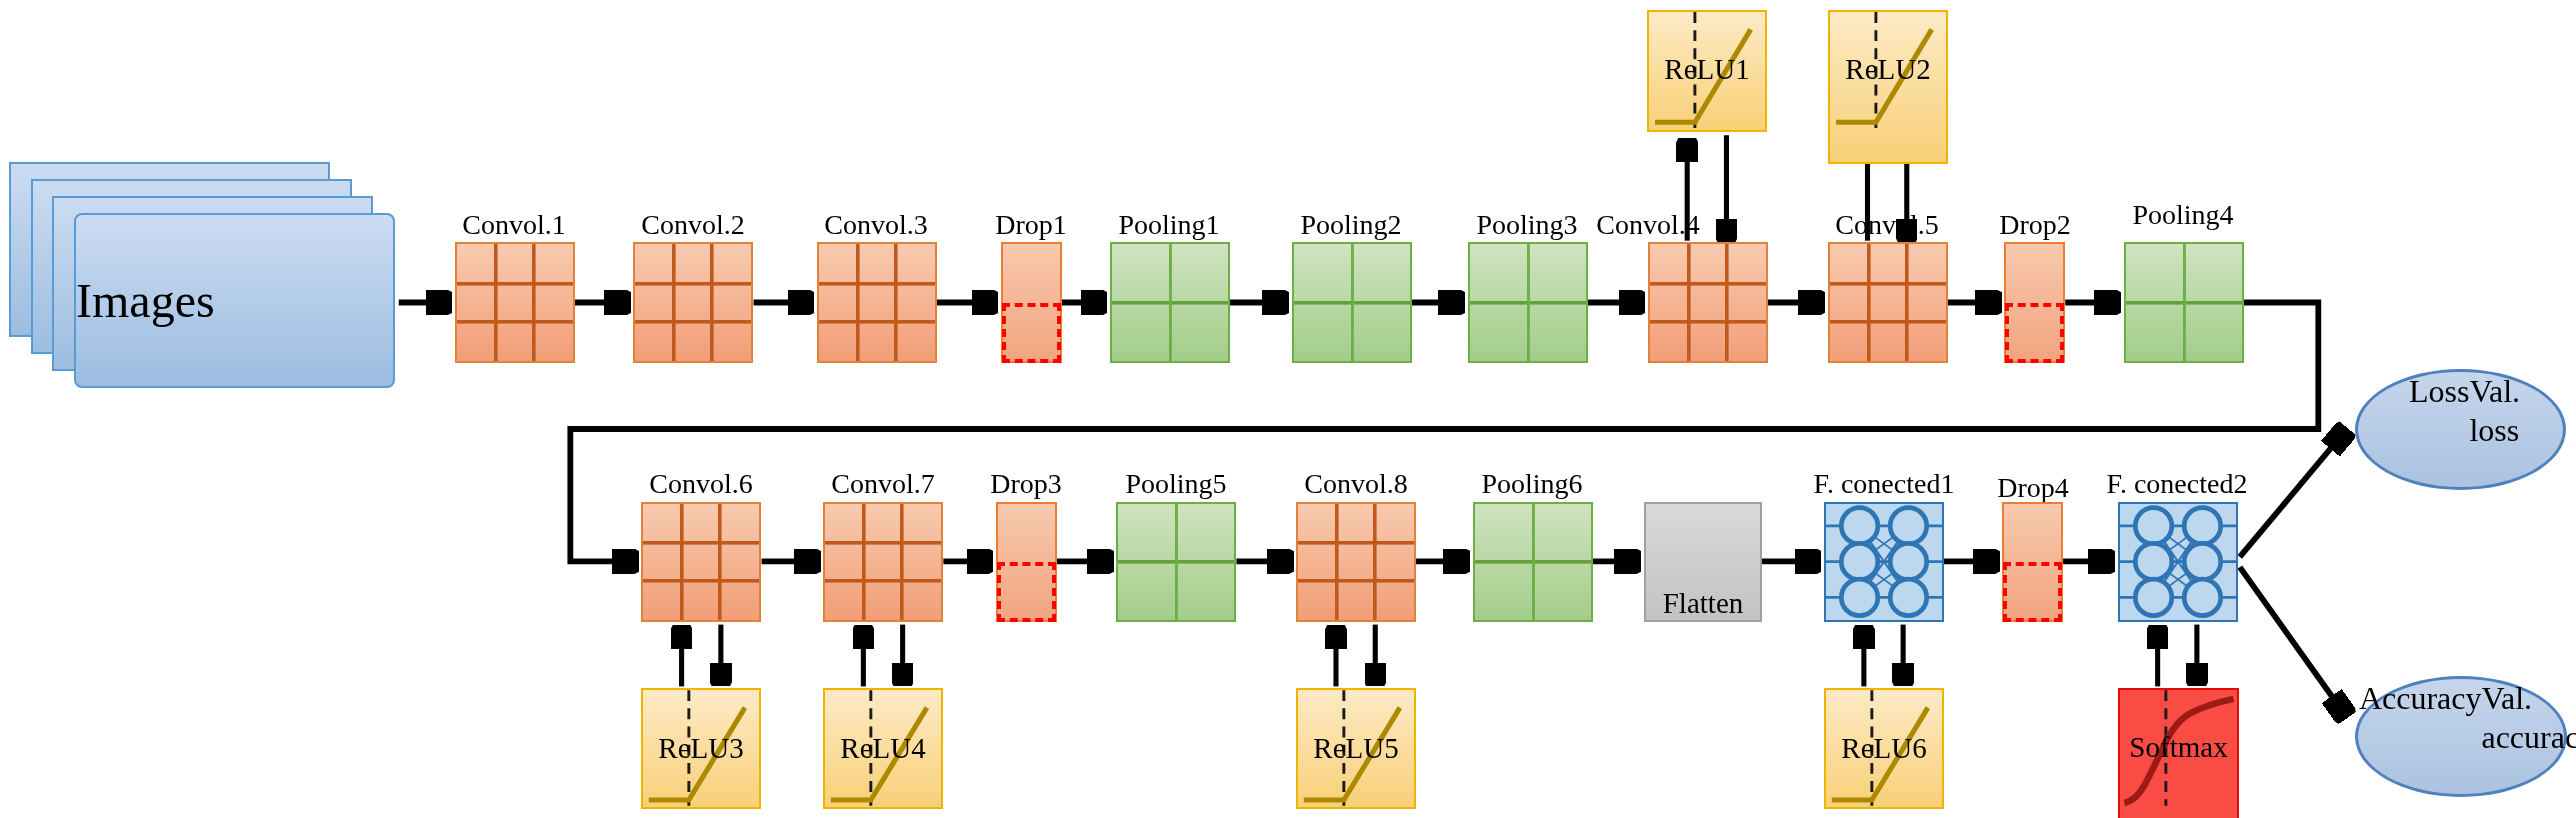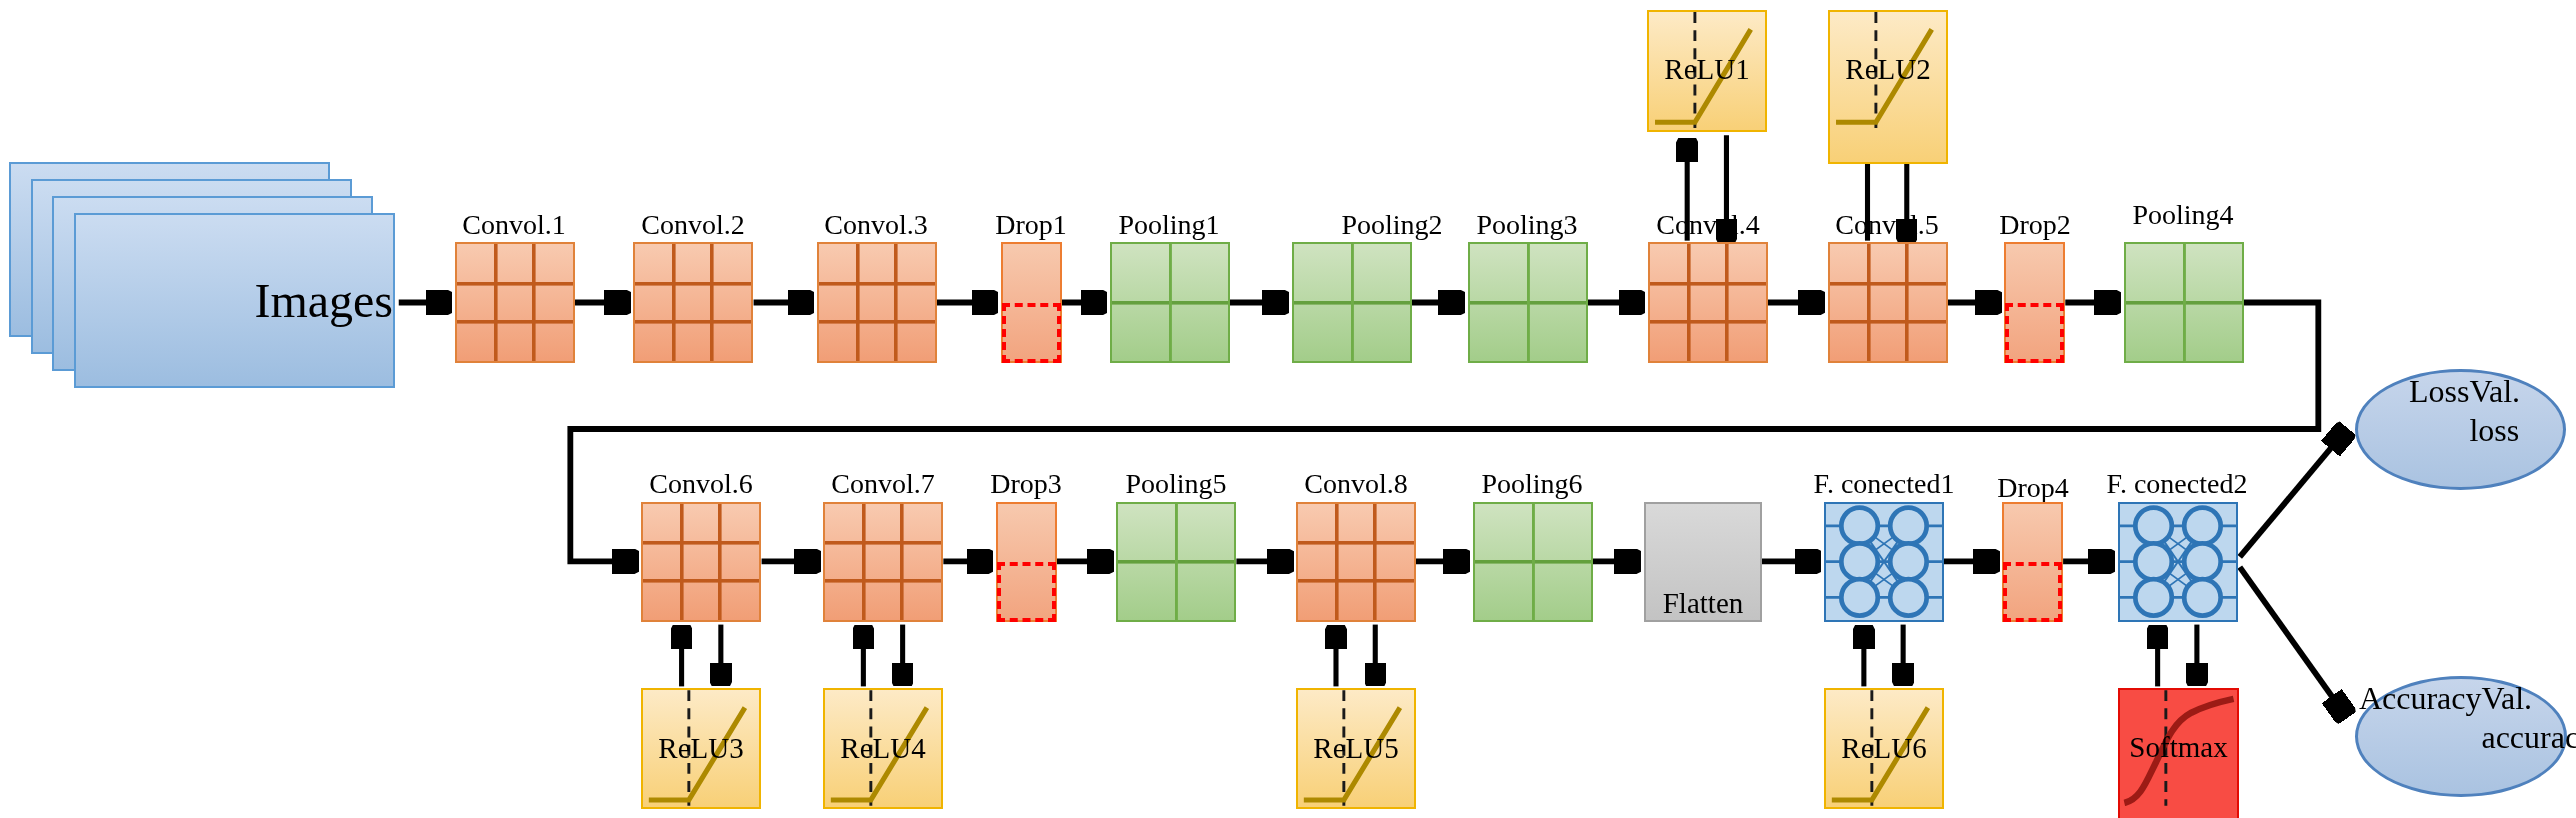--- a/index.html
+++ b/index.html
@@ -52,22 +52,22 @@
   .flatbox{
     border:2.2px solid #a0a0a0;background:linear-gradient(180deg,#d9d9d9,#c3c3c3);
     display:flex;align-items:flex-end;justify-content:center;font-size:29px;
   }
   
   .imgrect{
     position:absolute;box-sizing:border-box;width:321px;height:175px;
     border:2.2px solid #5b9bd5;background:linear-gradient(180deg,#cbdcf1,#9cbde0);z-index:2;
   }
   .imglabel{
-    display:flex;align-items:center;justify-content:flex-end;
-    font-size:48px;color:#000;
+    display:flex;align-items:center;justify-content:flex-start;
+    font-size:48px;color:#000;border-radius:8px;
   }
   
   .ellipse{
     border:3.6px solid #4f81bd;border-radius:50%;
     background:linear-gradient(180deg,#c6d5eb,#aac3e1);
     display:flex;flex-direction:row;justify-content:center;
     font-size:32px;line-height:1.22;color:#000;
   }
   
   .lbl{
@@ -134,23 +134,23 @@
 <div class="imgrect" style="left:52px;top:196px"></div>
 <div class="imgrect imglabel" style="left:74px;top:213px">
   <span>Images</span>
 </div>
 
 <div class="lbl" style="left:514px;top:209px">Convol.1</div>
 <div class="lbl" style="left:693px;top:209px">Convol.2</div>
 <div class="lbl" style="left:876px;top:209px">Convol.3</div>
 <div class="lbl" style="left:1031px;top:209px">Drop1</div>
 <div class="lbl" style="left:1169px;top:209px">Pooling1</div>
-<div class="lbl" style="left:1392px;top:209px">Pooling2</div>
+<div class="lbl" style="left:1351px;top:209px">Pooling2</div>
 <div class="lbl" style="left:1527px;top:209px">Pooling3</div>
-<div class="lbl" style="left:1708px;top:209px">Convol.4</div>
+<div class="lbl" style="left:1648px;top:209px">Convol.4</div>
 <div class="lbl" style="left:1887px;top:209px">Convol.5</div>
 <div class="lbl" style="left:2035px;top:209px">Drop2</div>
 <div class="lbl" style="left:2183px;top:199px">Pooling4</div>
 
 <div class="node grid3" style="left:455px;top:242px;width:120px;height:121px"></div>
 <div class="node grid3" style="left:633px;top:242px;width:120px;height:121px"></div>
 <div class="node grid3" style="left:817px;top:242px;width:120px;height:121px"></div>
 <div class="node dropbox" style="left:1001px;top:242px;width:61px;height:121px">
   <div class="dash"></div>
 </div>

